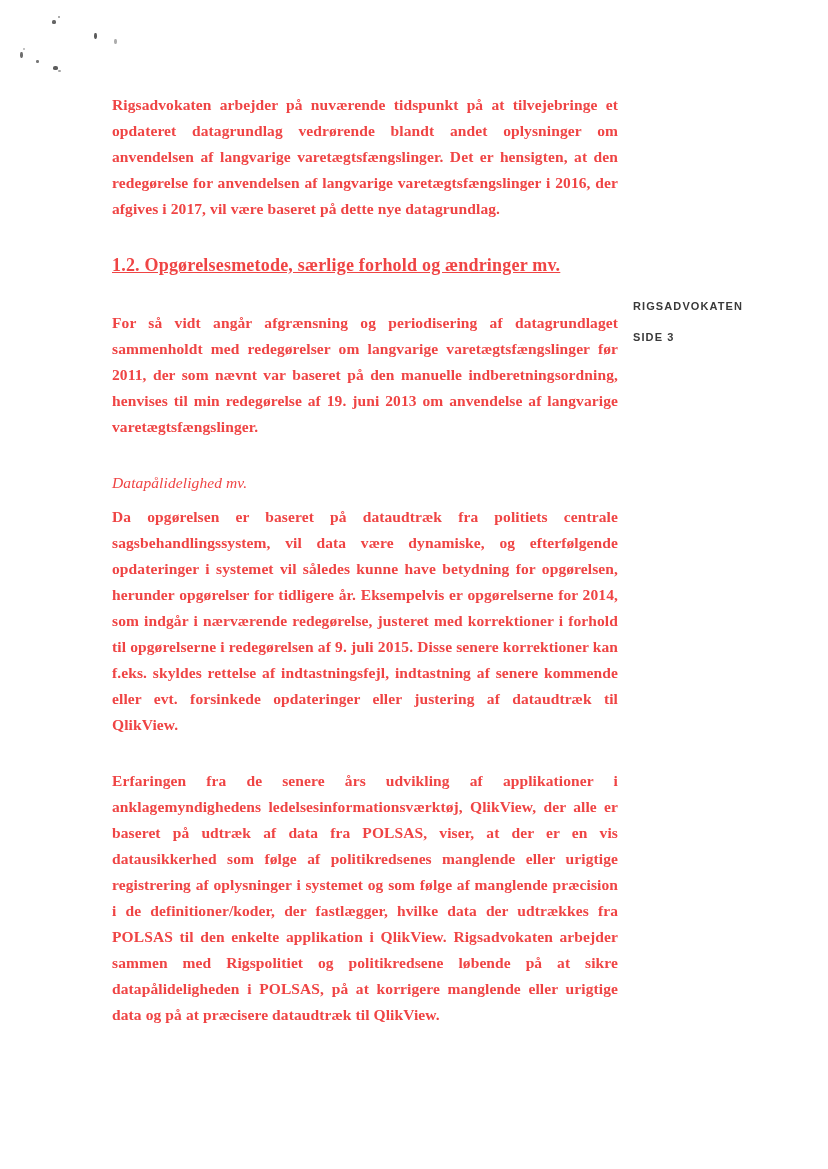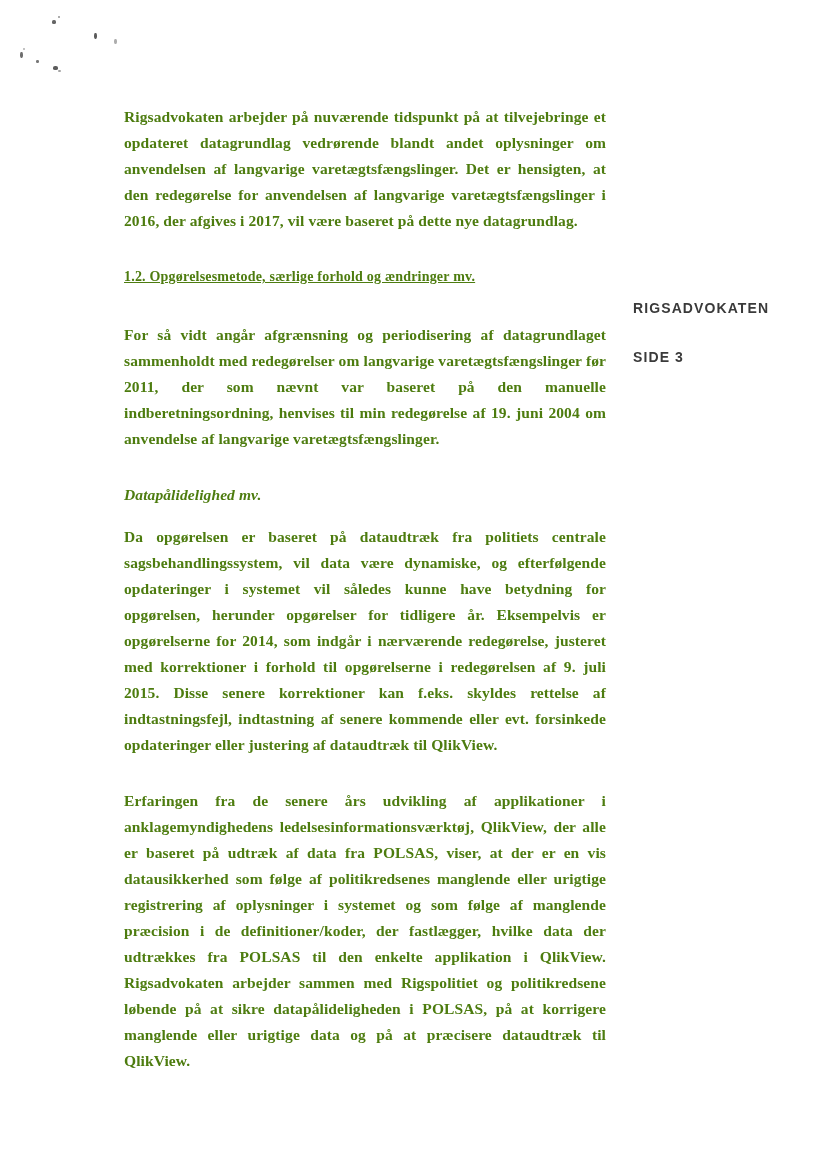--- a/index.html
+++ b/index.html
@@ -41,62 +41,62 @@
   .sp9 { left: 58px;  top: 70px;  width: 3px; height: 2px; opacity: .5; }
 
   .body-column {
     position: absolute;
     left: 108px;
     top: 88px;
     width: 514px;
   }
 
   p.para, h2.section-heading, h3.sub-heading {
-    margin: 16px;
-    color: #4d7c0f;
+    margin: 4px;
+    color: #ef4444;
     font-size: 15.5px;
     line-height: 26px;
     text-align: justify;
     font-weight: 700;
     letter-spacing: .1px;
     -webkit-font-smoothing: none;
   }
 
   p.para { margin-bottom: 30px; }
 
   h2.section-heading {
-    font-size: 14px;
+    font-size: 18px;
     font-weight: 700;
     text-decoration: underline;
     text-align: left;
     margin-top: 8px;
     margin-bottom: 32px;
     letter-spacing: .2px;
   }
 
   h3.sub-heading {
     font-size: 15.5px;
     font-style: italic;
-    font-weight: 700;
+    font-weight: 400;
     text-align: left;
     margin-bottom: 8px;
   }
 
   
   .margin-note {
     position: absolute;
     color: #3a3a3a;
     font-family: "Liberation Sans", "DejaVu Sans", sans-serif;
-    font-size: 14px;
+    font-size: 11px;
     font-weight: 700;
     letter-spacing: 1.1px;
     white-space: nowrap;
   }
   .margin-note.org  { left: 633px; top: 300px; }
-  .margin-note.page-num { left: 633px; top: 349px; text-align: right; }
+  .margin-note.page-num { left: 633px; top: 331px; text-align: right; }
 </style>
 </head>
 <body>
 
 <div class="page">
 
   <div class="speckle-layer">
     <span class="speckle sp1"></span>
     <span class="speckle sp2"></span>
     <span class="speckle sp3"></span>
@@ -112,21 +112,21 @@
 
   <div class="margin-note page-num">SIDE 3</div>
 
   <div class="body-column">
 
     <p class="para">Rigsadvokaten arbejder på nuværende tidspunkt på at tilvejebringe et opdateret datagrundlag vedrørende blandt andet oplysninger om anvendelsen af langvarige varetægtsfængslinger. Det er hensigten, at den redegørelse for anvendelsen af langvarige varetægtsfængslinger i 2016, der afgives i 2017, vil være baseret på dette nye datagrundlag.</p>
 
     <h2 class="section-heading">1.2. Opgørelsesmetode, særlige forhold og ændringer mv.</h2>
 
 
-    <p class="para">For så vidt angår afgrænsning og periodisering af datagrundlaget sammenholdt med redegørelser om langvarige varetægtsfængslinger før 2011, der som nævnt var baseret på den manuelle indberetningsordning, henvises til min redegørelse af 19. juni 2004 om anvendelse af langvarige varetægtsfængslinger.</p>
+    <p class="para">For så vidt angår afgrænsning og periodisering af datagrundlaget sammenholdt med redegørelser om langvarige varetægtsfængslinger før 2011, der som nævnt var baseret på den manuelle indberetningsordning, henvises til min redegørelse af 19. juni 2013 om anvendelse af langvarige varetægtsfængslinger.</p>
 
     <h3 class="sub-heading">Datapålidelighed mv.</h3>
 
     <p class="para">Da opgørelsen er baseret på dataudtræk fra politiets centrale sagsbehandlingssystem, vil data være dynamiske, og efterfølgende opdateringer i systemet vil således kunne have betydning for opgørelsen, herunder opgørelser for tidligere år. Eksempelvis er opgørelserne for 2014, som indgår i nærværende redegørelse, justeret med korrektioner i forhold til opgørelserne i redegørelsen af 9. juli 2015. Disse senere korrektioner kan f.eks. skyldes rettelse af indtastningsfejl, indtastning af senere kommende eller evt. forsinkede opdateringer eller justering af dataudtræk til QlikView.</p>
 
     <p class="para">Erfaringen fra de senere års udvikling af applikationer i anklagemyndighedens ledelsesinformationsværktøj, QlikView, der alle er baseret på udtræk af data fra POLSAS, viser, at der er en vis datausikkerhed som følge af politikredsenes manglende eller urigtige registrering af oplysninger i systemet og som følge af manglende præcision i de definitioner/koder, der fastlægger, hvilke data der udtrækkes fra POLSAS til den enkelte applikation i QlikView. Rigsadvokaten arbejder sammen med Rigspolitiet og politikredsene løbende på at sikre datapålideligheden i POLSAS, på at korrigere manglende eller urigtige data og på at præcisere dataudtræk til QlikView.</p>
 
 
   </div>
 </div>

